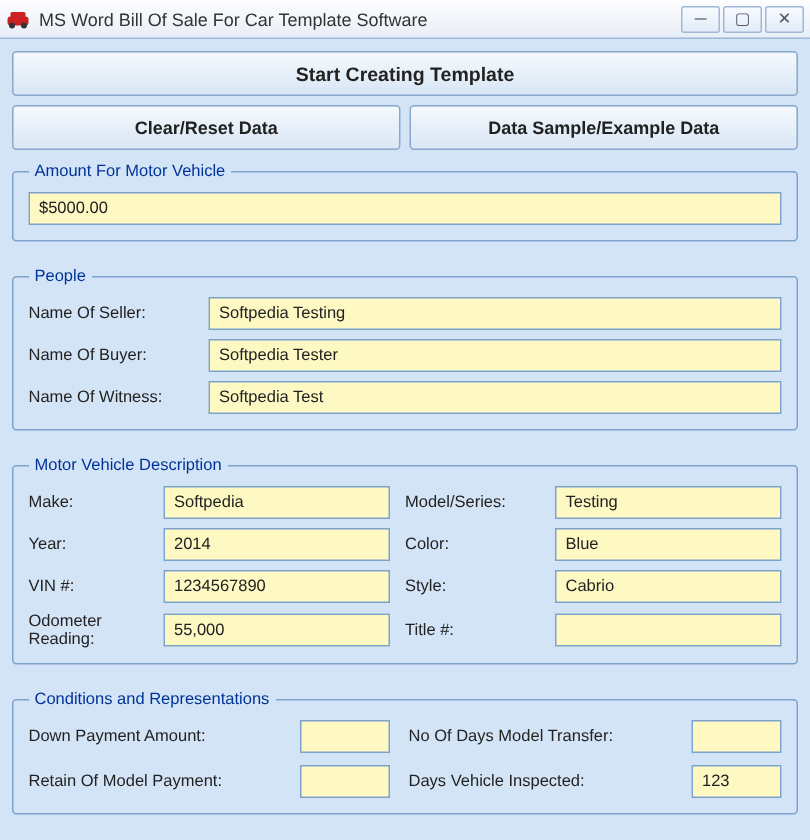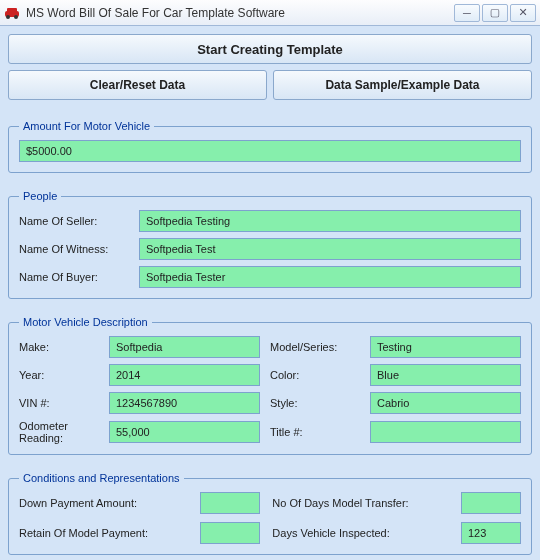--- a/index.html
+++ b/index.html
@@ -60,41 +60,41 @@
       border-radius: 3px;
       font-size: 13px;
       font-weight: bold;
       color: #222;
       cursor: pointer;
       margin-bottom: 6px;
     }
     .btn-row {
       display: flex;
       gap: 6px;
-      margin-bottom: 20px;
+      margin-bottom: 8px;
     }
     .btn-row .big-btn {
       flex: 1;
       margin-bottom: 0;
       font-size: 12px;
     }
     fieldset {
       border: 1px solid #7da2ce;
       border-radius: 3px;
       padding: 8px 10px 10px 10px;
       margin-bottom: 17px;
       background: #d4e4f7;
     }
     legend {
       color: #003399;
       font-size: 11px;
       padding: 0 4px;
     }
     .input {
-      background: #86efac;
+      background: #fef9c3;
       border: 1px solid #7da2ce;
       height: 22px;
       padding: 2px 6px;
       font-size: 11px;
       font-family: inherit;
       color: #222;
     }
     .full-input {
       width: 100%;
     }
@@ -166,26 +166,26 @@
     <input class="input full-input" value="$5000.00" style="">
   </fieldset>
 
   <fieldset class="people">
     <legend>People</legend>
     <div class="row">
       <span class="label">Name Of Seller:</span>
       <input class="input" value="Softpedia Testing" style="">
     </div>
     <div class="row">
+      <span class="label">Name Of Buyer:</span>
+      <input class="input" value="Softpedia Tester" style="">
+    </div>
+    <div class="row">
       <span class="label">Name Of Witness:</span>
       <input class="input" value="Softpedia Test" style="">
-    </div>
-    <div class="row">
-      <span class="label">Name Of Buyer:</span>
-      <input class="input" value="Softpedia Tester" style="">
     </div>
   </fieldset>
 
   <fieldset>
     <legend>Motor Vehicle Description</legend>
     <div class="grid2">
       <span class="lbl">Make:</span>
       <input class="input" value="Softpedia" style="">
       <span class="lbl">Model/Series:</span>
       <input class="input" value="Testing" style="">

